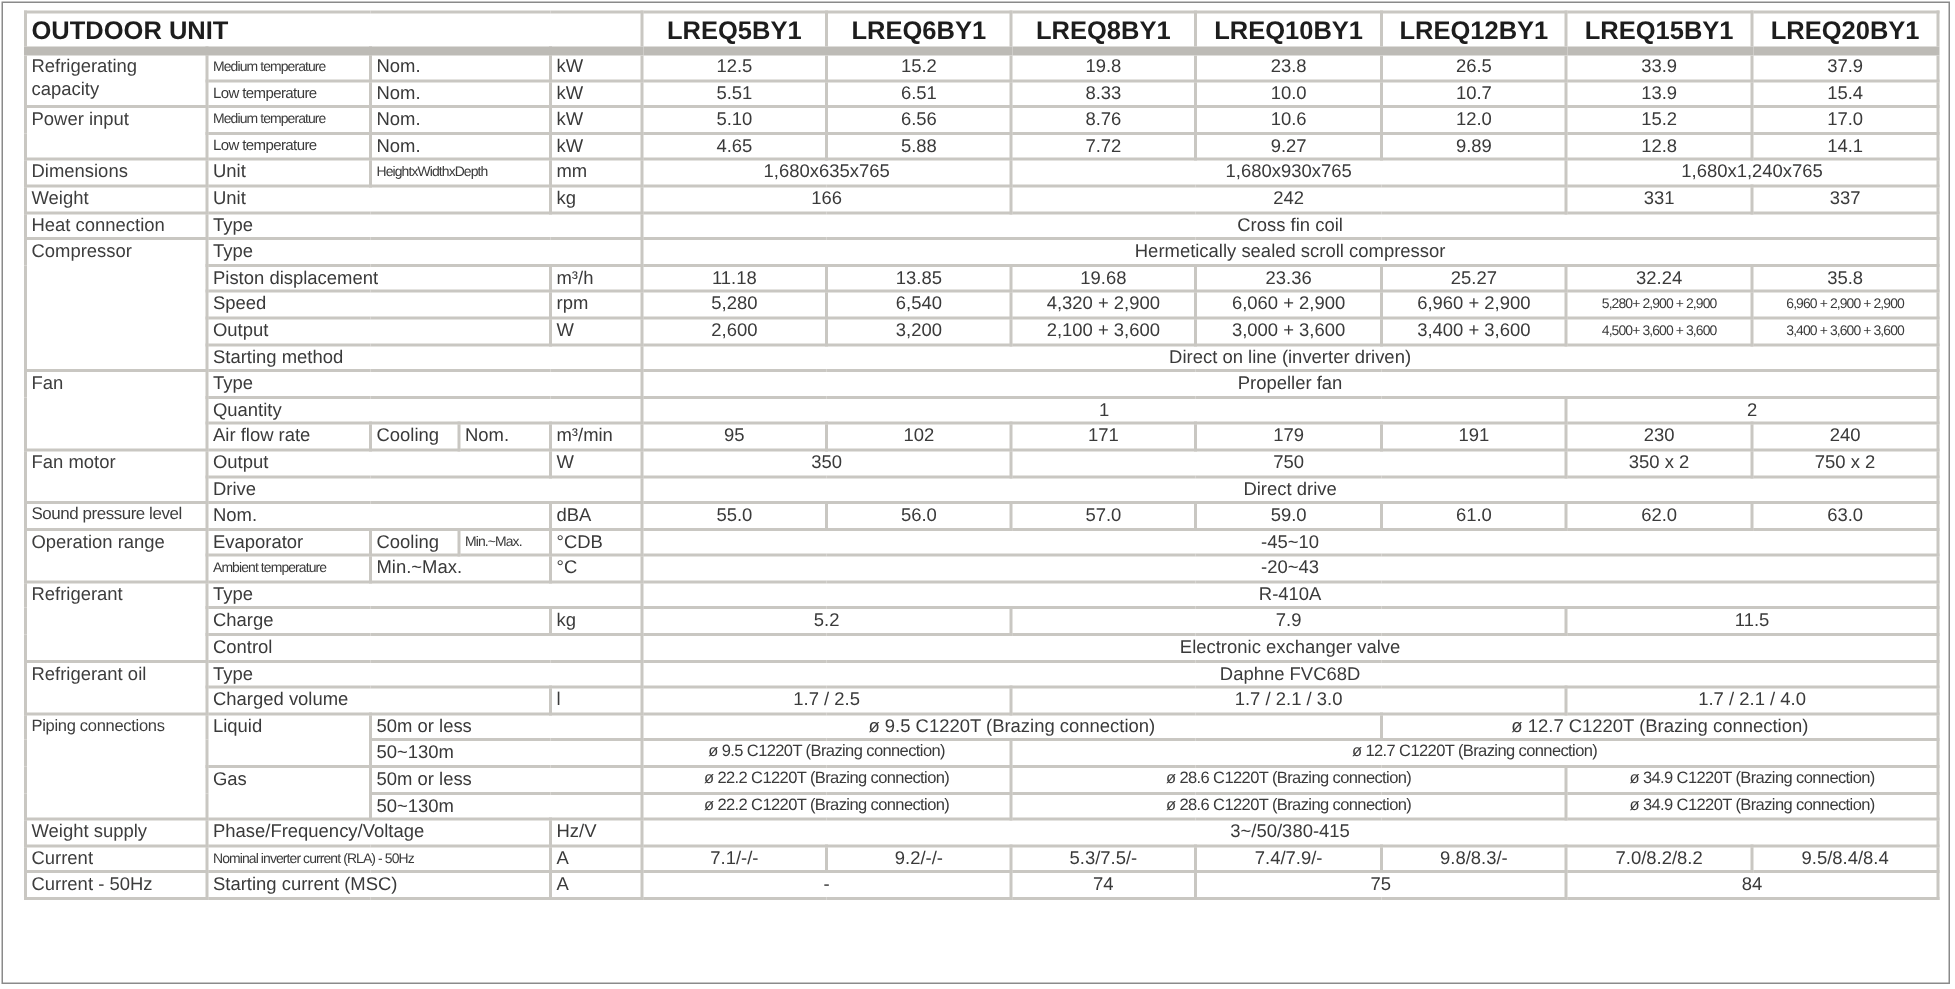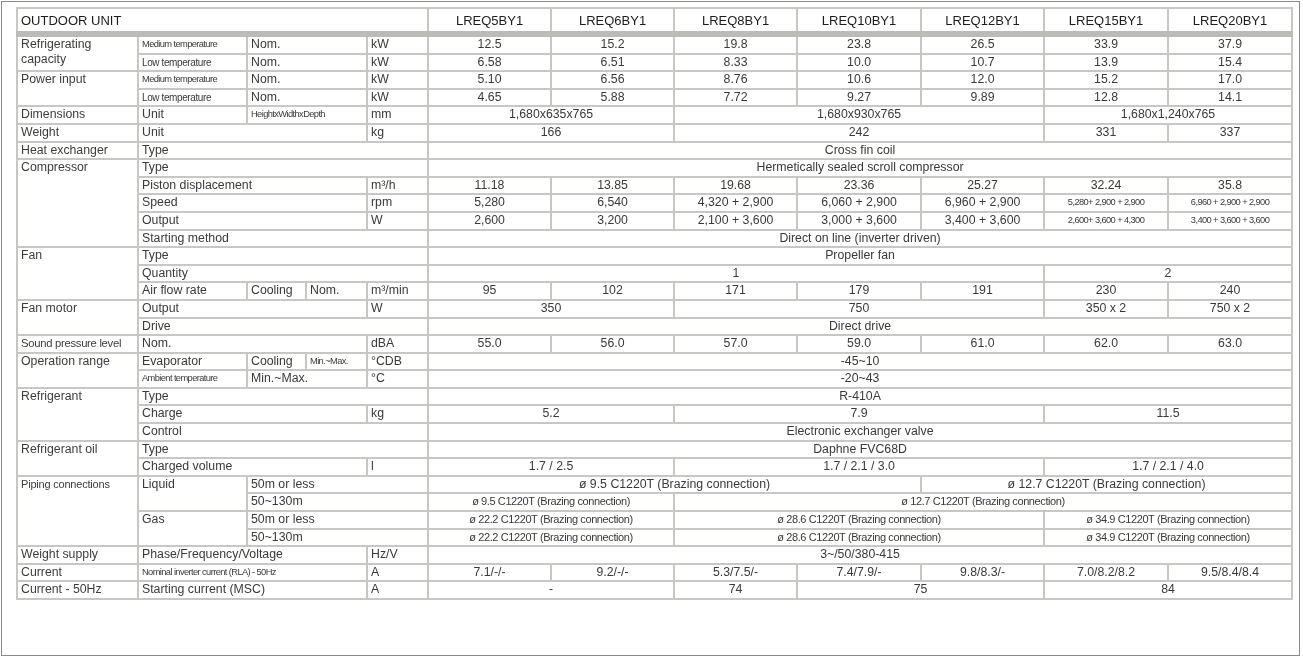--- a/index.html
+++ b/index.html
@@ -1,20 +1,20 @@
 <!DOCTYPE html>
 <html><head>
 <meta charset="utf-8">
 <style>
   html,body{margin:0;padding:0;background:#ffffff;}
   body{width:1303px;height:659px;position:relative;overflow:hidden;font-family:"Liberation Sans",sans-serif;}
   .frame{position:absolute;left:1px;top:1px;width:1299px;height:655px;border:1px solid #8a8a8a;box-sizing:border-box;background:#fff;}
   table.spec{position:absolute;left:16px;top:7px;border-collapse:collapse;table-layout:fixed;width:1275px;font-size:12.3px;color:#3a3a3a;}
   table.spec td, table.spec th{border:2px solid #c9c7c2;padding:0 3px;height:15.6px;line-height:15px;white-space:nowrap;overflow:hidden;vertical-align:top;}
-  table.spec thead th{height:22px;font-weight:normal;color:#1d1d1d;font-size:13px;text-align:center;vertical-align:middle;border-bottom:6px solid #bdbbb6;}
+  table.spec thead th{height:22px;font-weight:bold;color:#1d1d1d;font-size:17px;text-align:center;vertical-align:middle;border-bottom:6px solid #bdbbb6;}
   table.spec thead th.title{text-align:left;}
   td.v{text-align:center;}
   td.small{font-size:10px;letter-spacing:-0.4px;}
   td.tiny{font-size:9.3px;letter-spacing:-0.6px;}
   td.lbl{color:#3d3d3d;margin-left:40px;}
 </style>
 </head>
 <body>
 
 <div class="frame"></div>
@@ -58,21 +58,21 @@
       <td class="v">19.8</td>
       <td class="v">23.8</td>
       <td class="v">26.5</td>
       <td class="v">33.9</td>
       <td class="v">37.9</td>
     </tr>
     <tr>
       <td class="small">Low temperature</td>
       <td colspan="2">Nom.</td>
       <td>kW</td>
-      <td class="v">6.58</td>
+      <td class="v">5.51</td>
       <td class="v">6.51</td>
       <td class="v">8.33</td>
       <td class="v">10.0</td>
       <td class="v">10.7</td>
       <td class="v">13.9</td>
       <td class="v">15.4</td>
     </tr>
 
     <tr>
       <td rowspan="2" class="lbl">Power input</td>
@@ -114,21 +114,21 @@
       <td class="lbl">Weight</td>
       <td colspan="3">Unit</td>
       <td>kg</td>
       <td colspan="2" class="v">166</td>
       <td colspan="3" class="v">242</td>
       <td class="v">331</td>
       <td class="v">337</td>
     </tr>
 
     <tr>
-      <td class="lbl">Heat exchanger</td>
+      <td class="lbl">Heat connection</td>
       <td colspan="4">Type</td>
       <td colspan="7" class="v">Cross fin coil</td>
     </tr>
 
     <tr>
       <td rowspan="5" class="lbl">Compressor</td>
       <td colspan="4">Type</td>
       <td colspan="7" class="v">Hermetically sealed scroll compressor</td>
     </tr>
     <tr>
@@ -154,21 +154,21 @@
       <td class="v tiny">6,960 + 2,900 + 2,900</td>
     </tr>
     <tr>
       <td colspan="3">Output</td>
       <td>W</td>
       <td class="v">2,600</td>
       <td class="v">3,200</td>
       <td class="v">2,100 + 3,600</td>
       <td class="v">3,000 + 3,600</td>
       <td class="v">3,400 + 3,600</td>
-      <td class="v tiny">2,600+ 3,600 + 4,300</td>
+      <td class="v tiny">4,500+ 3,600 + 3,600</td>
       <td class="v tiny">3,400 + 3,600 + 3,600</td>
     </tr>
     <tr>
       <td colspan="4">Starting method</td>
       <td colspan="7" class="v">Direct on line (inverter driven)</td>
     </tr>
 
     <tr>
       <td rowspan="3" class="lbl">Fan</td>
       <td colspan="4">Type</td>

